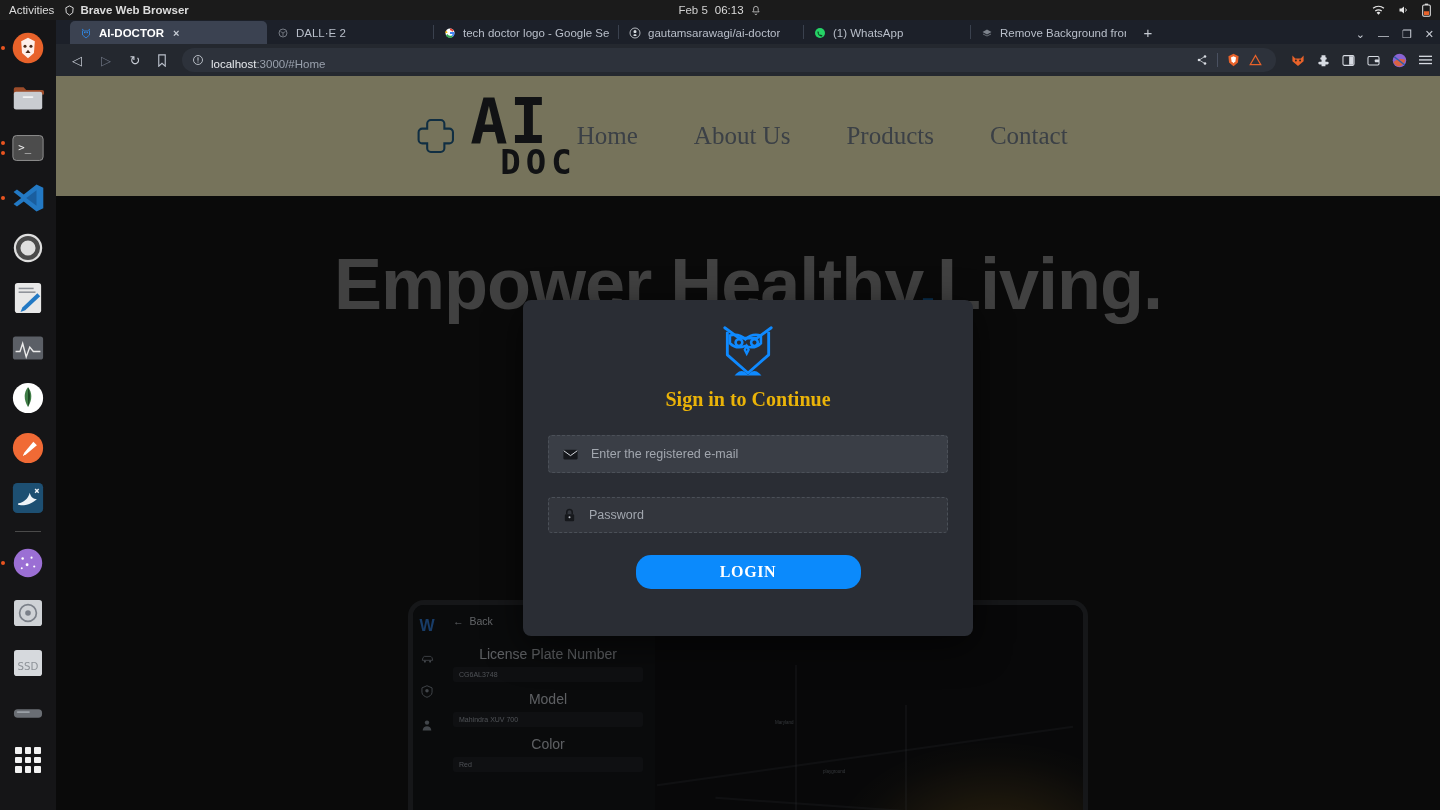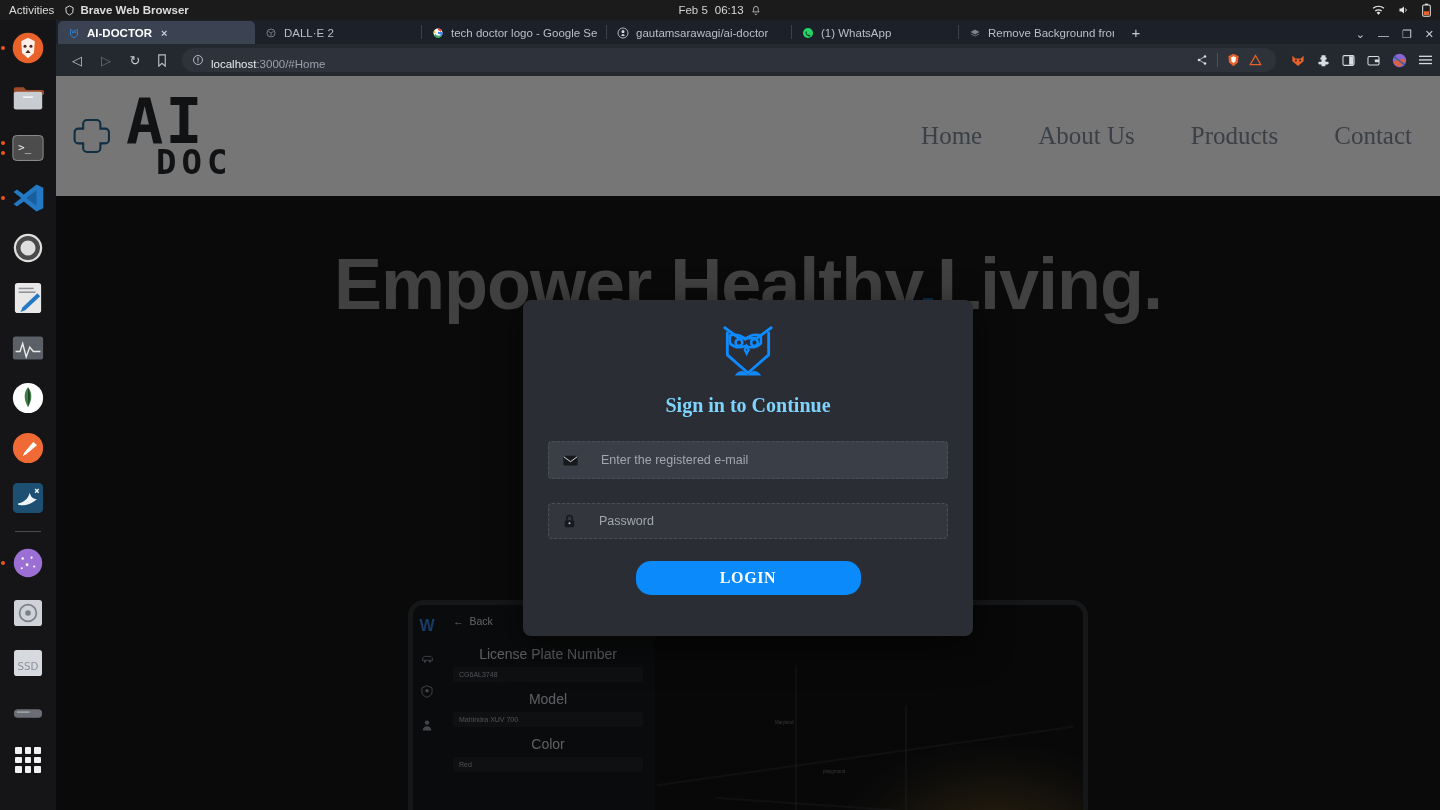--- a/index.html
+++ b/index.html
@@ -71,21 +71,21 @@
   #browser {
     position: absolute; top: 20px; left: 56px;
     width: 1384px; height: 790px;
     background: #1c2029;
   }
   
   #tabstrip {
     position: relative;
     height: 24px; background: #1c2029;
     display: flex; align-items: flex-end;
-    padding-left: 2px;
+    padding-left: 14px;
   }
   .tab {
     height: 23px; display: flex; align-items: center; gap: 7px;
     padding: 0 9px; font-size: 11.5px; color: #b9bfca;
     border-radius: 5px 5px 0 0; cursor: pointer;
     position: relative; min-width: 0;
   }
   .tab .tab-fav { width: 13px; height: 13px; flex: 0 0 13px;
     display: flex; align-items: center; justify-content: center; font-size: 10px; }
   .tab .tab-title { white-space: nowrap; overflow: hidden; text-overflow: clip; }
@@ -131,23 +131,23 @@
 
   
   #page {
     position: absolute; top: 56px; left: 0;
     width: 1384px; height: 734px;
     background: #0e0e0e; overflow: hidden;
   }
   
   #site-header {
     position: relative; height: 120px;
-    display: flex; align-items: center; justify-content: space-between;
+    display: flex; align-items: center; justify-content: center;
     padding: 0 18px 0 6px;
-    background: #ffffff;
+    background: #fef9c3;
   }
   #brand { display: flex; align-items: center; gap: 6px; padding-left: 4px; }
   #brand .logo-text {
     display: flex; flex-direction: column; line-height: .84;
     font-family: "DejaVu Sans Mono", monospace; font-weight: bold;
     color: #1f2326; letter-spacing: 2px;
   }
   #brand .logo-ai { font-size: 62px; }
   #brand .logo-doc { font-size: 34px; margin-left: 30px; letter-spacing: 5px; }
   #sitenav { display: flex; align-items: center; gap: 56px; padding-right: 10px; }
@@ -240,26 +240,26 @@
     width: 450px; height: 336px;
     background: #2a2d34; border-radius: 8px;
     box-shadow: 0 10px 36px rgba(0,0,0,.6);
     z-index: 21;
     display: flex; flex-direction: column; align-items: center;
     padding: 20px 25px 0;
   }
   #owl-logo { width: 62px; height: 62px; margin-bottom: 6px; }
   #modal-title {
     font-family: "Liberation Serif", serif;
-    font-size: 20px; font-weight: bold; color: #7dd3fc; margin-bottom: 24px; margin-top: 6px;
+    font-size: 20px; font-weight: bold; color: #eab308; margin-bottom: 24px;
   }
   .field {
     width: 100%; height: 38px; margin-bottom: 24px;
     background: #3a3e46; border: 1px dashed #4b5058; border-radius: 4px;
-    display: flex; align-items: center; gap: 23px; padding: 0 14px;
+    display: flex; align-items: center; gap: 13px; padding: 0 14px;
     cursor: text;
   }
   .field.pw { background: #33363d; height: 36px; margin-bottom: 22px; }
   .field .fic { font-size: 13px; color: #14161a; display: flex; }
   .field input {
     flex: 1; background: transparent; border: none; outline: none;
     font-size: 12.5px; color: #d8dce2;
     font-family: "Liberation Sans", sans-serif;
   }
   .field input::placeholder { color: #a2a7af; }

